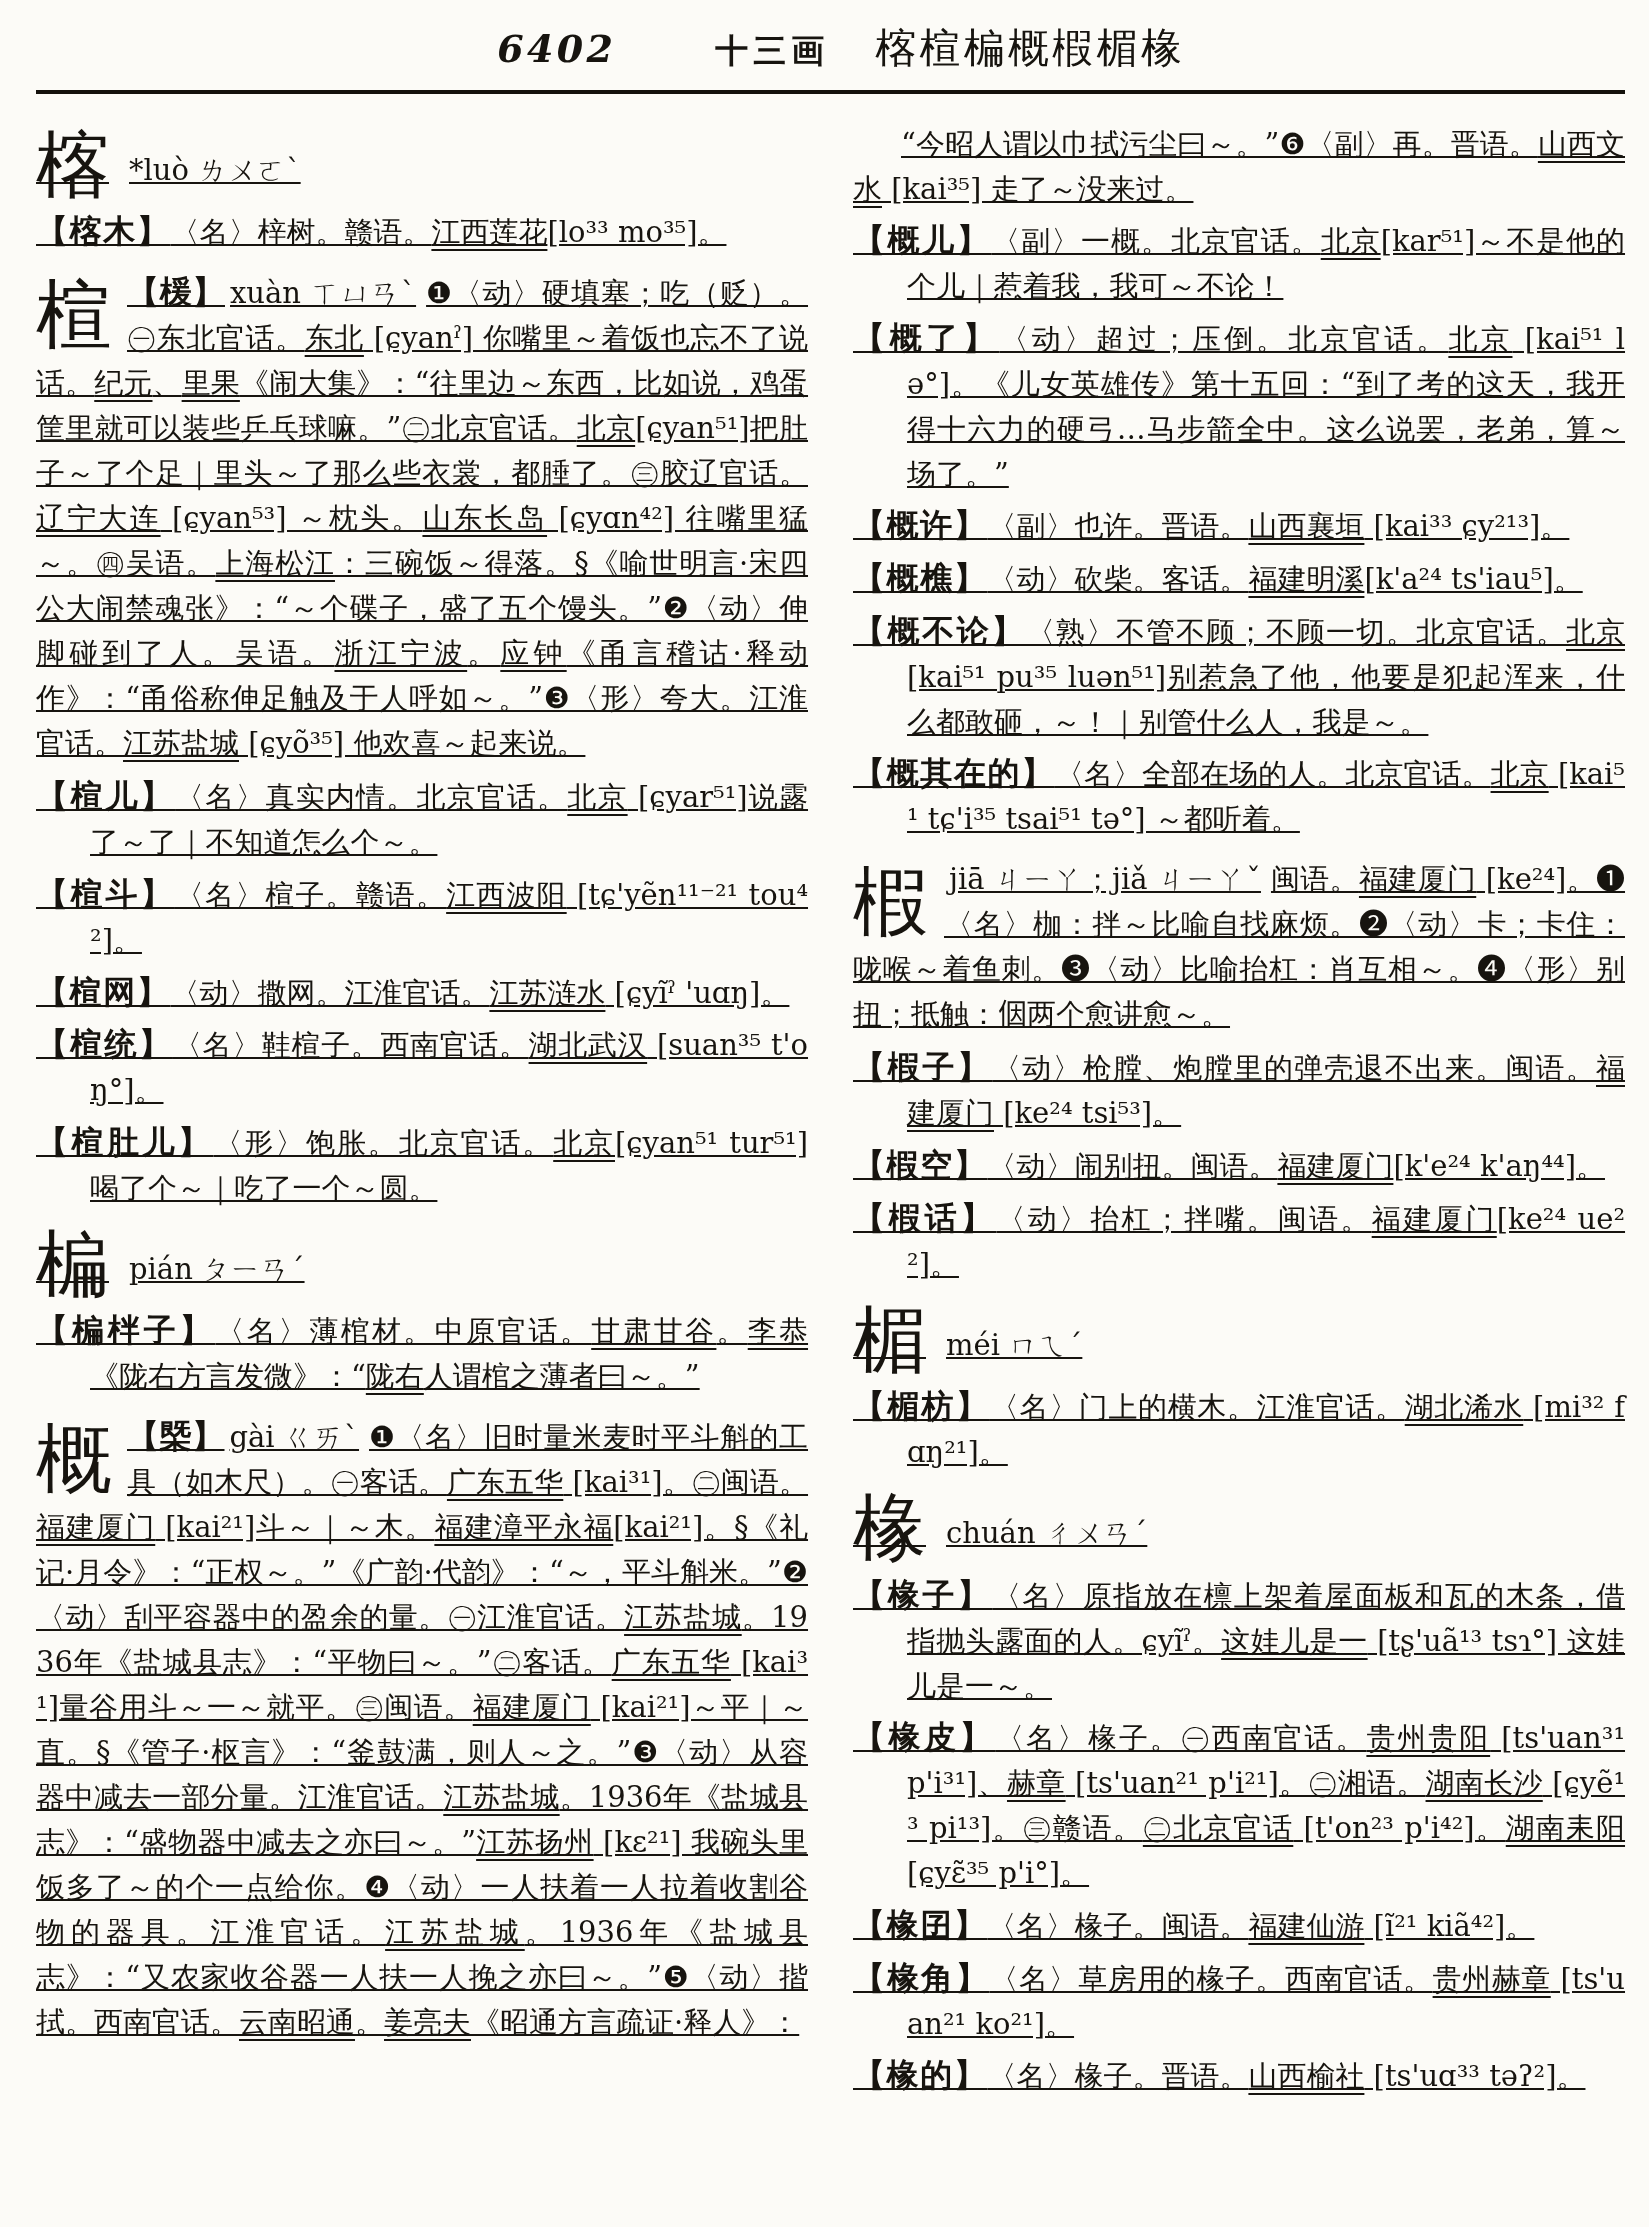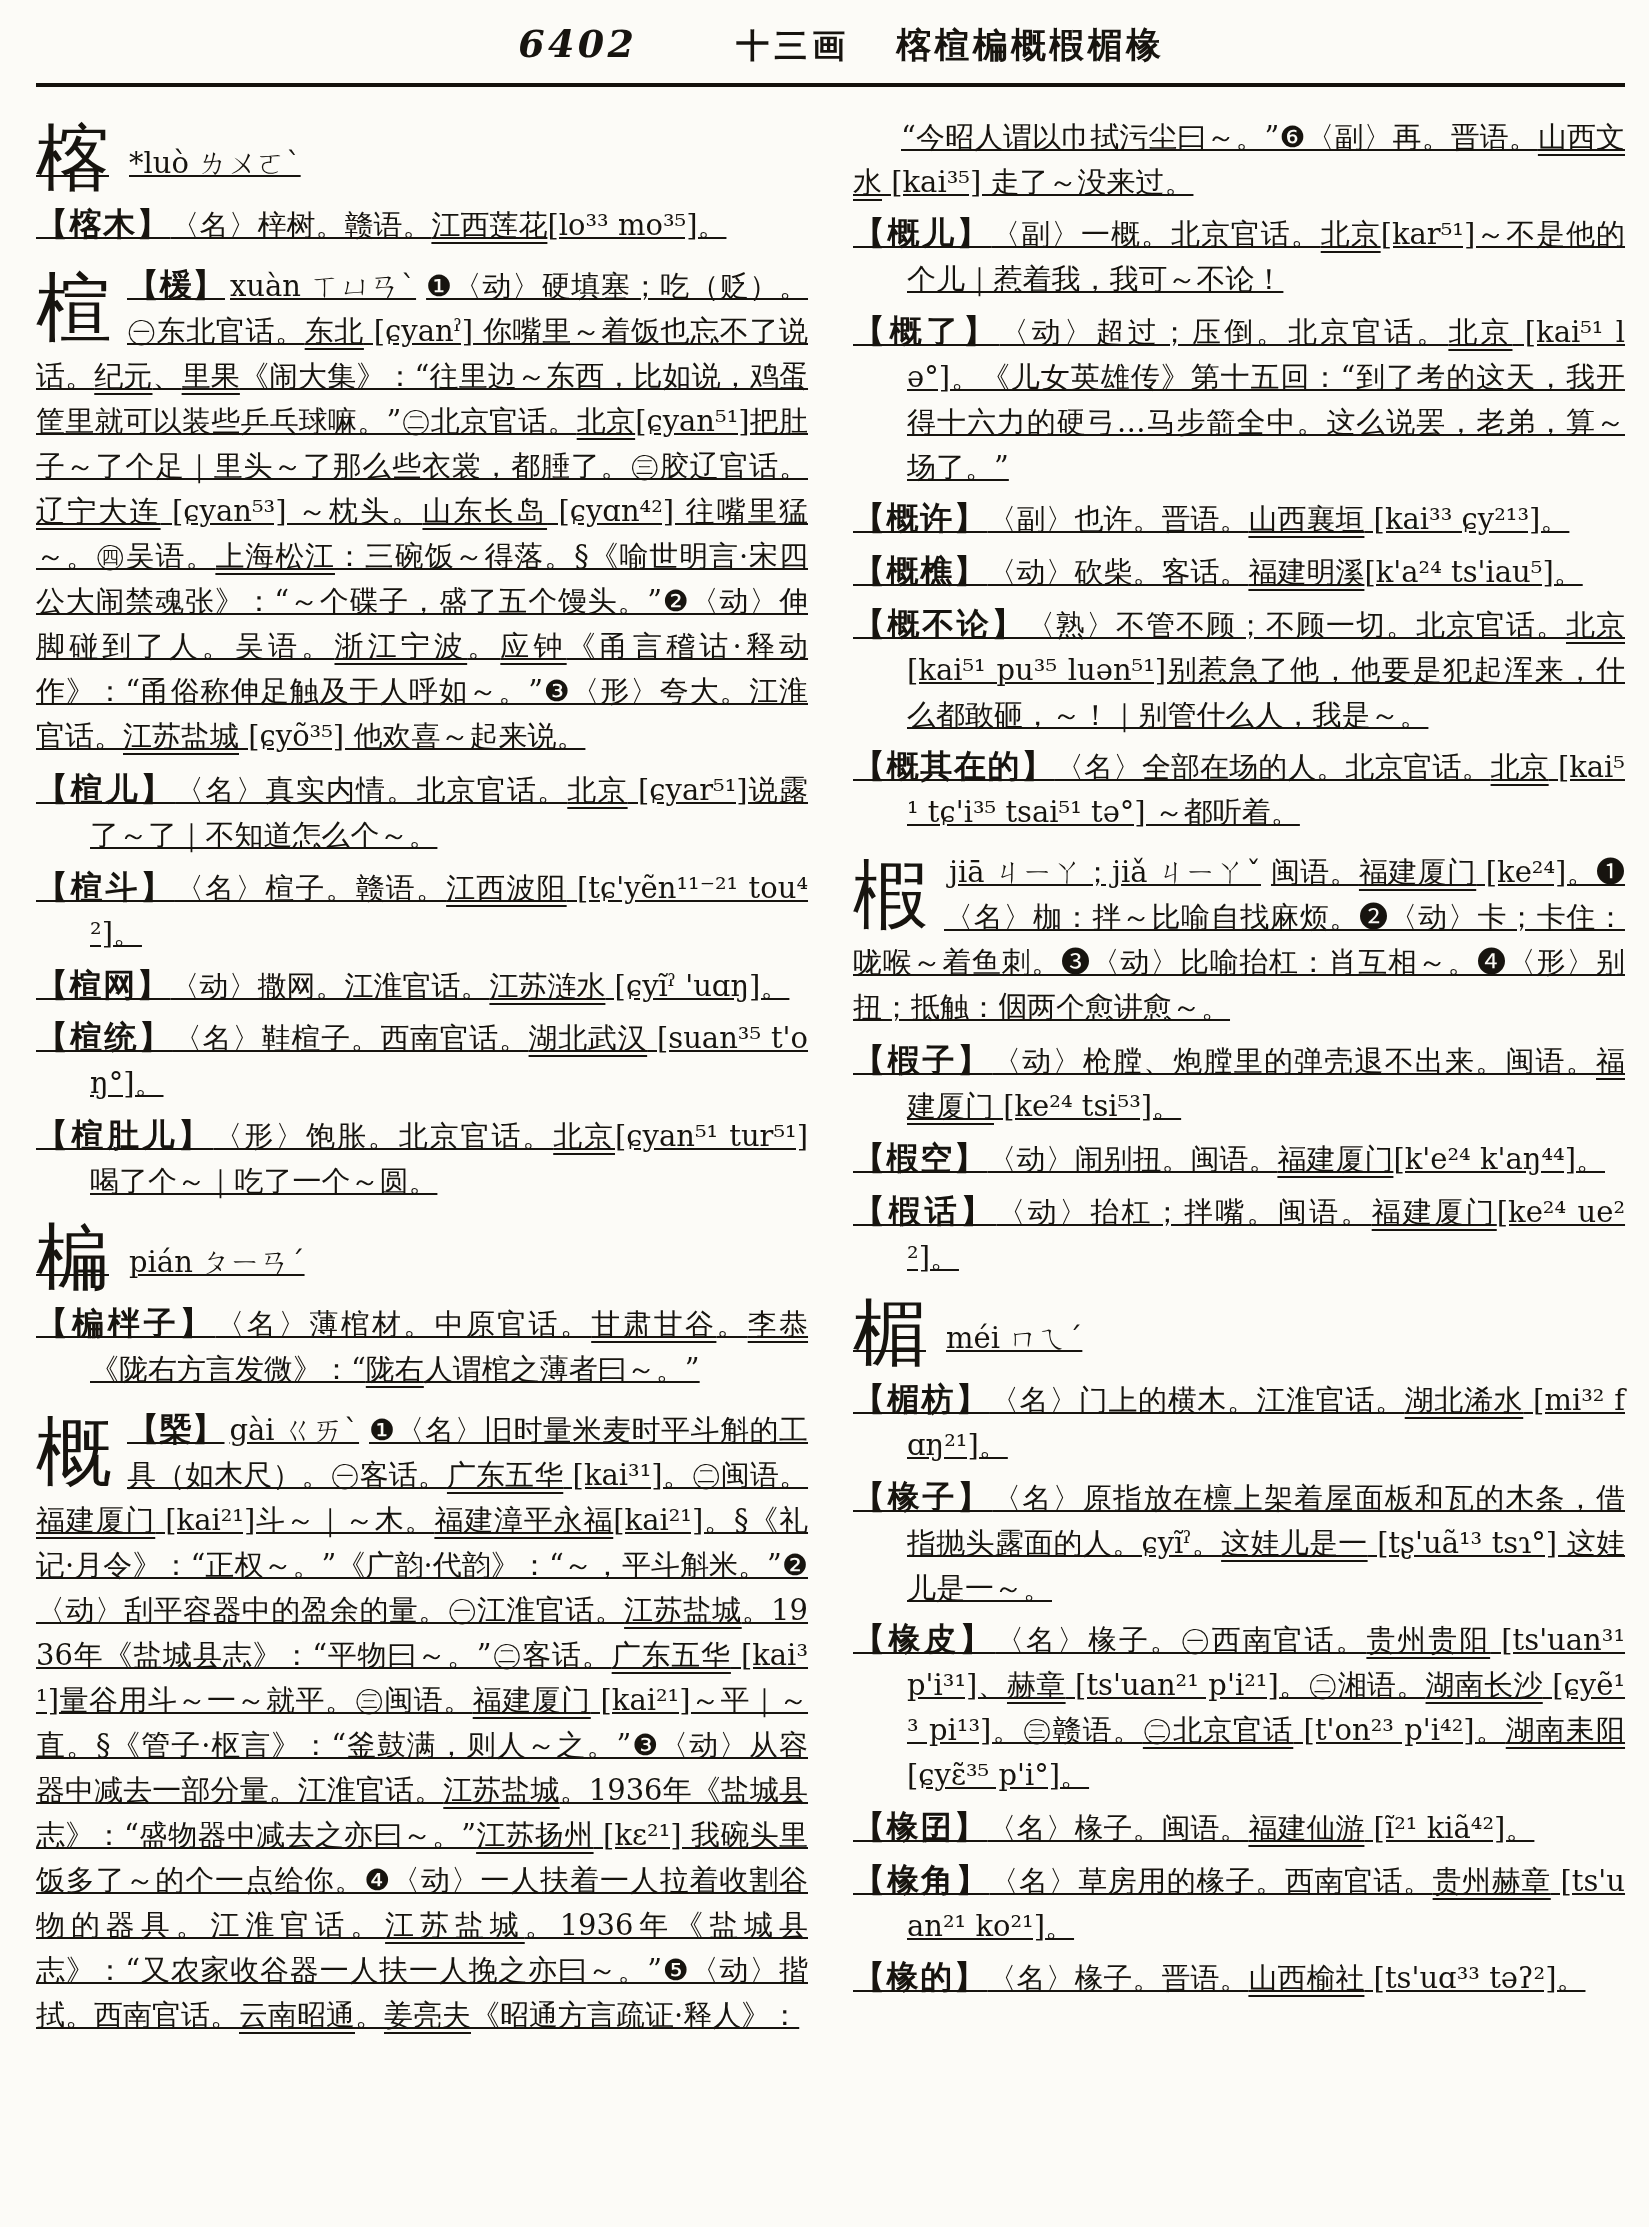--- a/index.html
+++ b/index.html
@@ -6,21 +6,21 @@
   body{
     width:1650px;height:2227px;
     background:#fcfbf7;color:#17140f;
     font-family:"DejaVu Serif","Liberation Serif",serif;
     overflow:hidden;
   }
   .page{box-sizing:border-box;width:1650px;height:2227px;padding:21.4px 25px 0 36px;}
   .hdr{display:flex;align-items:baseline;padding-left:21.4px;justify-content:center;}
   .hdr .num{font-size:38px;font-weight:700;font-style:italic;letter-spacing:3.3px;}
   .hdr .strokes{font-size:33px;font-weight:700;margin-left:99px;letter-spacing:5px;}
-  .hdr .chars{font-size:35px;font-weight:700;margin-left:46px;letter-spacing:3.3px;}
+  .hdr .chars{font-size:41px;font-weight:400;margin-left:46px;letter-spacing:3.3px;}
   .rule{height:4.1px;background:#14110c;margin:13.2px 0 18px 0;}
   .cols{display:flex;gap:45px;text-decoration:underline;}
   .col{flex:1 1 0;min-width:0;}
   p.entry{
     margin:0 0 6.6px 0;font-size:29px;line-height:45px;
     text-align:justify;word-break:break-all;
   }
   p.head{margin:15px 0 6.6px 0;}
   p.sub{padding-left:54px;text-indent:-54px;margin:1.6px 0 6.6px 0;}
   p.cont{text-indent:48px;margin-top:10px;}
@@ -67,20 +67,21 @@
         <p class="entry sub"><span class="term">【概樵】</span><span>〈动〉砍柴。客话。</span><span class="u">福建明溪</span><span>[k'a²⁴ ts'iau⁵]。</span></p>
         <p class="entry sub"><span class="term">【概不论】</span><span>〈熟〉不管不顾；不顾一切。北京官话。</span><span class="u">北京</span><span> [kai⁵¹ pu³⁵ luən⁵¹]别惹急了他，他要是犯起浑来，什么都敢砸，～！｜别管什么人，我是～。</span></p>
         <p class="entry sub"><span class="term">【概其在的】</span><span>〈名〉全部在场的人。北京官话。</span><span class="u">北京</span><span> [kai⁵¹ tɕ'i³⁵ tsai⁵¹ tə°] ～都听着。</span></p>
         <p class="entry head"><span class="bigchar fl">椵</span><span class="pron">jiā ㄐㄧㄚ；jiǎ ㄐㄧㄚˇ</span><span>闽语。</span><span class="u">福建厦门</span><span> [ke²⁴]。❶〈名〉枷：拌～比喻自找麻烦。❷〈动〉卡；卡住：咙喉～着鱼刺。❸〈动〉比喻抬杠：肖互相～。❹〈形〉别扭；抵触：𪜶两个愈讲愈～。</span></p>
         <div class="clr"></div>
         <p class="entry sub"><span class="term">【椵子】</span><span>〈动〉枪膛、炮膛里的弹壳退不出来。闽语。</span><span class="u">福建厦门</span><span> [ke²⁴ tsi⁵³]。</span></p>
         <p class="entry sub"><span class="term">【椵空】</span><span>〈动〉闹别扭。闽语。</span><span class="u">福建厦门</span><span>[k'e²⁴ k'aŋ⁴⁴]。</span></p>
         <p class="entry sub"><span class="term">【椵话】</span><span>〈动〉抬杠；拌嘴。闽语。</span><span class="u">福建厦门</span><span>[ke²⁴ ue²²]。</span></p>
         <p class="entry head"><span class="bigchar il">楣</span><span class="pron">méi ㄇㄟˊ</span></p>
         <p class="entry sub"><span class="term">【楣枋】</span><span>〈名〉门上的横木。江淮官话。</span><span class="u">湖北浠水</span><span> [mi³² fɑŋ²¹]。</span></p>
+        <p class="entry head"><span class="bigchar il">椽</span><span class="pron">chuán ㄔㄨㄢˊ</span></p>
         <p class="entry sub"><span class="term">【椽子】</span><span>〈名〉原指放在檩上架着屋面板和瓦的木条，借指抛头露面的人。ɕyĩˀ。</span><span class="u">这娃儿是一</span><span> [tʂ'uã¹³ tsɿ°] 这娃儿是一～。</span></p>
         <p class="entry sub"><span class="term">【椽皮】</span><span>〈名〉椽子。㊀西南官话。</span><span class="u">贵州贵阳</span><span> [ts'uan³¹ p'i³¹]、</span><span class="u">赫章</span><span> [ts'uan²¹ p'i²¹]。㊁湘语。</span><span class="u">湖南长沙</span><span> [ɕyẽ¹³ pi¹³]。㊂赣语。</span><span class="u">㊁北京官话</span><span> [t'on²³ p'i⁴²]。</span><span class="u">湖南耒阳</span><span> [ɕyɛ̃³⁵ p'i°]。</span></p>
         <p class="entry sub"><span class="term">【椽囝】</span><span>〈名〉椽子。闽语。</span><span class="u">福建仙游</span><span> [ĩ²¹ kiã⁴²]。</span></p>
         <p class="entry sub"><span class="term">【椽角】</span><span>〈名〉草房用的椽子。西南官话。</span><span class="u">贵州赫章</span><span> [ts'uan²¹ ko²¹]。</span></p>
         <p class="entry sub"><span class="term">【椽的】</span><span>〈名〉椽子。晋语。</span><span class="u">山西榆社</span><span> [ts'uɑ³³ təʔ²]。</span></p>
       </div>
   </div>
 </div>
 
 

